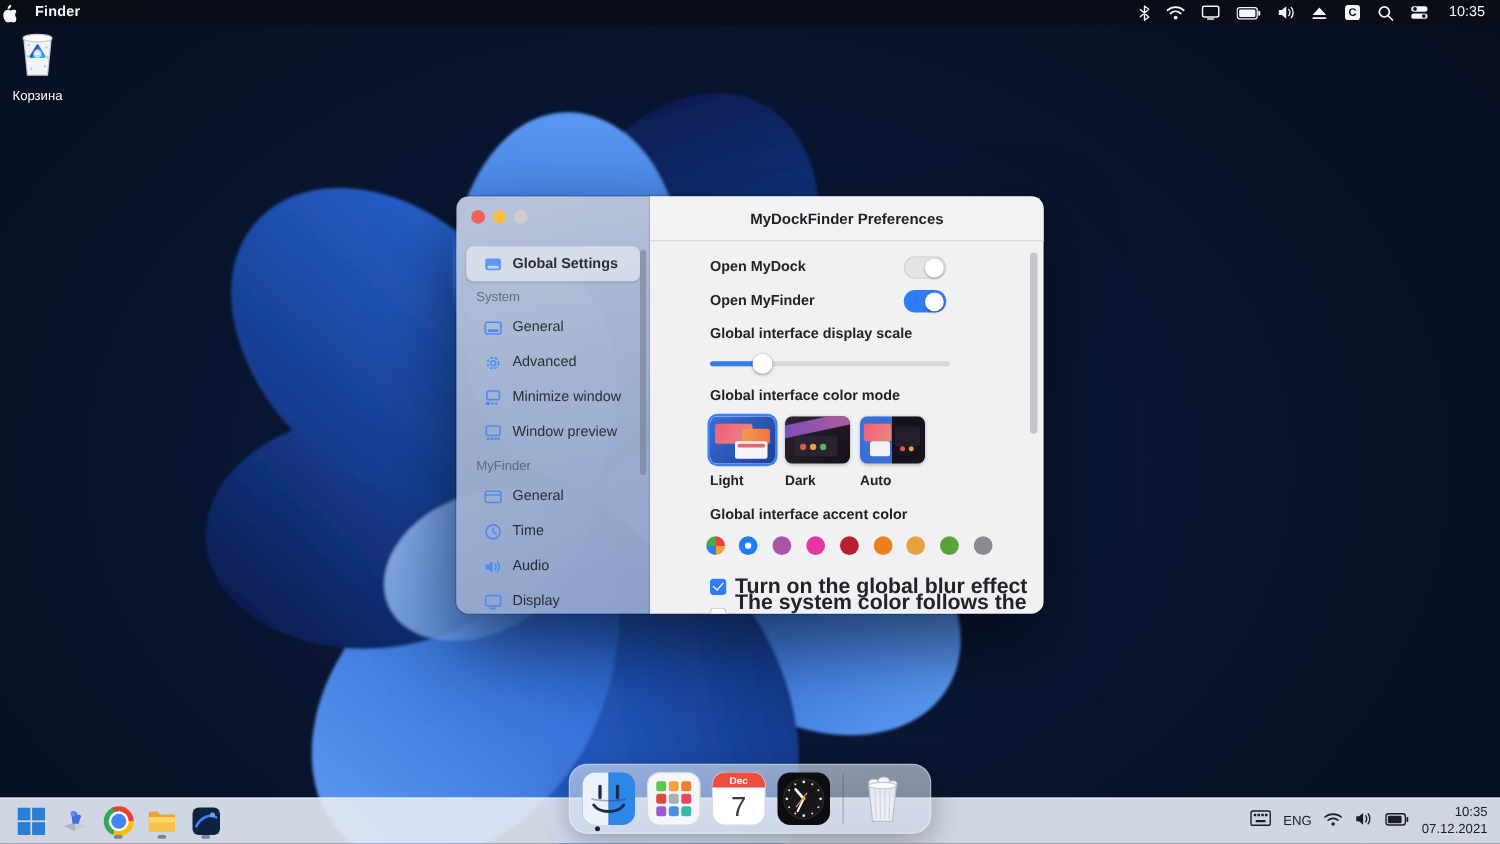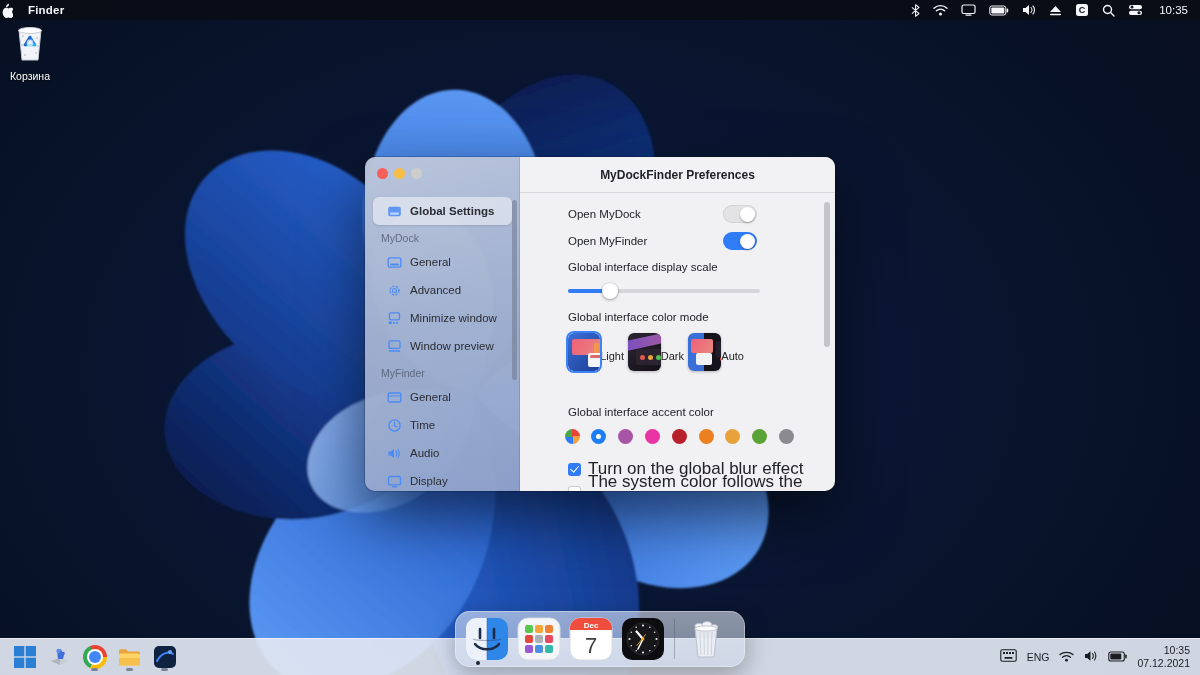--- a/index.html
+++ b/index.html
@@ -38,33 +38,33 @@
   .sheader { height:23px; display:flex; align-items:flex-end; padding:0 0 4px 16px;
     font-size:10.5px; color:rgba(82,93,116,.85); }
   .sic { width:15px; height:15px; flex:0 0 15px; display:flex; }
   #side-scroll { position:absolute; right:2px; top:43px; width:5px; height:180px;
     background:rgba(110,120,140,.55); border-radius:3px; }
 
   #content { position:relative; width:315px; height:378px; background:#f1f1f3; }
   #ctitlebar { height:36px; border-bottom:1px solid #d9d9dd; background:#f2f2f4;
     display:flex; align-items:center; justify-content:center; }
   #ctitle { font-size:12px; font-weight:bold; color:#1f2024; }
-  #cbody { position:relative; height:298px; overflow:hidden; }
+  #cbody { position:relative; height:298px; overflow:hidden;font-weight:bold; }
   .clabel { position:absolute; left:48px; font-size:11.5px; color:#222327; }
   .toggle { position:absolute; left:203px; width:34px; height:18px; border-radius:9px; cursor:pointer; }
   .toggle .knob { position:absolute; top:1.5px; width:15px; height:15px; border-radius:50%; background:#fff;
     box-shadow:0 1px 2px rgba(0,0,0,.3); right:2px; }
   .toggle.off { background:#e3e3e6; box-shadow:inset 0 0 0 1px #d4d4d8; }
   .toggle.on { background:#2f7cf6; }
   #slider-track { position:absolute; left:48px; top:96px; width:192px; height:4px; border-radius:2px; background:#d6d6da; }
   #slider-fill { height:4px; border-radius:2px; background:#2f7cf6; }
   #slider-thumb { position:absolute; top:90px; width:16px; height:16px; border-radius:50%; background:#fff;
     box-shadow:0 1px 3px rgba(0,0,0,.35), 0 0 0 .5px rgba(0,0,0,.08); cursor:pointer; }
   #mode-row { position:absolute; left:48px; top:140px; display:flex; gap:4px; }
-  .mode-opt { width:56px; display:flex; align-items:center; cursor:pointer; }
+  .mode-opt { width:56px; display:flex; flex-direction:column; cursor:pointer; }
   .mode-thumb { width:52px; height:38px; border-radius:6px; position:relative; overflow:hidden;
     box-shadow:0 1px 3px rgba(0,0,0,.25); }
   .mode-opt.selected .mode-thumb { box-shadow:0 0 0 2px #3b82f6, inset 0 0 0 1.5px #fff; }
   .mode-label { font-size:11px; color:#222; margin-top:8px; }
   .mt-win1 { position:absolute; border-radius:2px; }
   #accent-row { position:absolute; left:0; top:236px; width:315px; height:16px; }
   .swatch { position:absolute; width:15px; height:15px; border-radius:50%; cursor:pointer; }
   .swatch .dot { position:absolute; left:5px; top:5px; width:5px; height:5px; border-radius:50%; background:#fff; }
   .cbrow { position:absolute; left:48px; display:flex; align-items:center; gap:7px; }
   .cbox { width:13px; height:13px; border-radius:3px; flex:0 0 13px; position:relative; }
@@ -265,21 +265,21 @@
           <div class="srow selected">
             <span class="sic">
               <svg width="15" height="15" viewBox="0 0 15 15">
                 <rect x="1.2" y="2.8" width="12.6" height="9.4" rx="1.8" fill="#4a8bf5" opacity="0.85"></rect>
                 <rect x="3" y="8.6" width="9" height="2.2" rx="0.8" fill="#bcd6fb"></rect>
               </svg>
             </span>
             <span>Global Settings</span>
           </div>
           <div class="sheader">
-            <span>MyDock</span>
+            <span>System</span>
           </div>
           <div class="srow">
             <span class="sic">
               <svg width="15" height="15" viewBox="0 0 15 15">
                 <rect x="1.2" y="2.8" width="12.6" height="9.4" rx="1.8" stroke="#4a8bf5" stroke-width="1.3" fill="none"></rect>
                 <rect x="3.2" y="8.4" width="8.6" height="2.2" rx="0.8" fill="#4a8bf5"></rect>
               </svg>
             </span>
             <span>General</span>
           </div>

